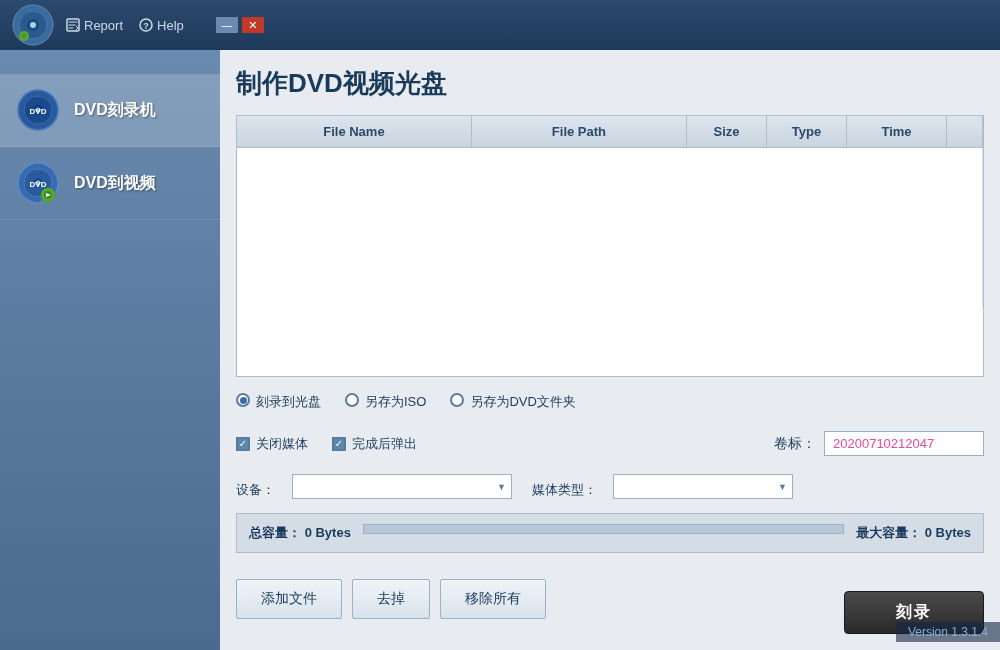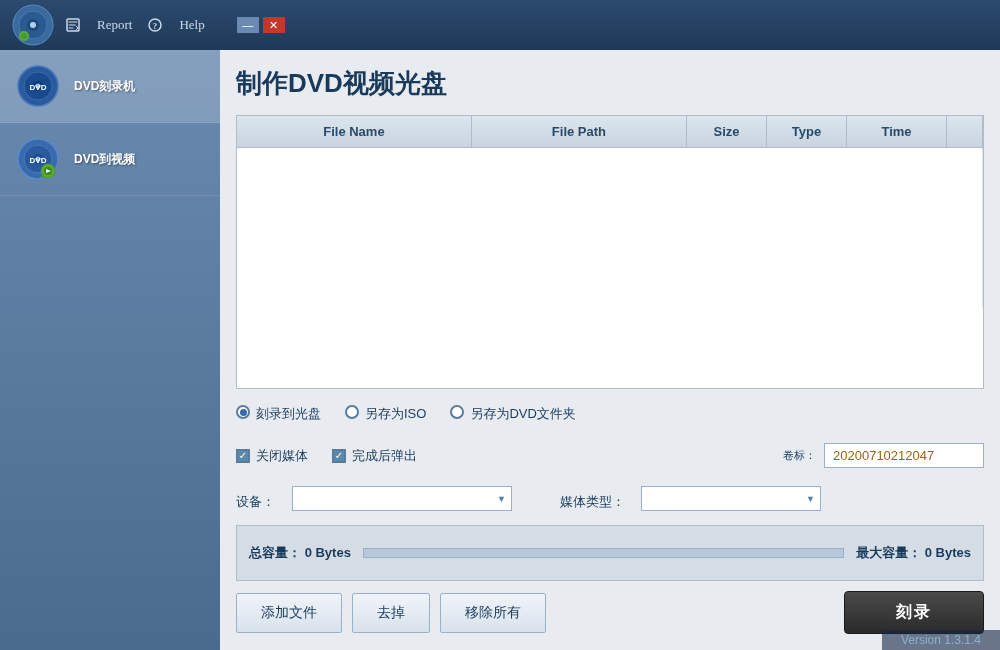--- a/index.html
+++ b/index.html
@@ -36,23 +36,22 @@
       display: flex;
       align-items: center;
       gap: 16px;
     }
     .title-bar-btn {
       color: #cdd8e8;
       font-size: 13px;
       cursor: pointer;
       display: flex;
       align-items: center;
-      gap: 17px;
+      gap: 4px;
       text-decoration: none;
-      font-family: Liberation Serif, serif;
     }
     .window-controls {
       display: flex;
       align-items: center;
       gap: 4px;
       margin-left: 16px;
     }
     .win-btn {
       width: 22px;
       height: 16px;
@@ -72,34 +71,34 @@
       display: flex;
       height: calc(650px - 50px);
     }
 
     
     .sidebar {
       width: 220px;
       background: linear-gradient(to bottom, #6a8ab0, #5a7a9e, #4a6a8e);
       display: flex;
       flex-direction: column;
-      padding-top: 0;
+      padding-top: 24px;
     }
     .sidebar-item {
       display: flex;
       align-items: center;
       padding: 14px 16px;
       cursor: pointer;
       border-bottom: 1px solid rgba(255,255,255,0.1);
       gap: 14px;
     }
     .sidebar-item.active { background: rgba(255,255,255,0.18); }
     .sidebar-label {
       color: white;
-      font-size: 12px;
+      font-size: 16px;
       font-weight: bold;
       text-shadow: 1px 1px 2px rgba(0,0,0,0.4);
       text-align: center;
     }
 
     
     .content {
       flex: 1;
       background: #e8ecf0;
       padding: 16px;
@@ -205,29 +204,29 @@
       color: #3a6aaa;
     }
     .checkbox-box.checked { background: #5a8aaa; color: white; }
     .volume-label-area {
       display: flex;
       align-items: center;
       gap: 8px;
       margin-left: auto;
     }
     .volume-label-text {
-      font-size: 11px;
+      font-size: 14px;
       color: #1a3a5c;
     }
     .volume-input {
       border: 1px solid #9ab0c8;
       background: white;
       padding: 4px 8px;
       font-size: 13px;
-      color: #a16207;
+      color: #ec4899;
       width: 160px;
       outline: none;
     }
 
     
     .device-row {
       display: flex;
       align-items: flex-end;
       gap: 16px;
       padding: 4px 0;
@@ -262,23 +261,22 @@
       transform: translateY(-50%);
       font-size: 9px;
       color: #5a7a9e;
       pointer-events: none;
     }
 
     
     .capacity-row {
       background: #d4dde6;
       border: 1px solid #b0bcc8;
-      padding: 18px 12px;
-      display: flex;
-      align-items: center;
+      padding: 10px 12px;
+      display: flex;
       justify-content: space-between;
     }
     .capacity-text {
       font-size: 13px;
       color: #1a3a5c;
       font-weight: bold;
     }
     .capacity-bar-outer {
       flex: 1;
       margin: 0 12px;
@@ -320,31 +318,32 @@
       background: linear-gradient(to bottom, #4a4a4a, #2a2a2a);
       border: 1px solid #1a1a1a;
       color: white;
       font-size: 16px;
       font-weight: bold;
       cursor: pointer;
       border-radius: 4px;
       font-family: inherit;
       min-width: 140px;
       letter-spacing: 2px;
+      margin-top: 28px;
     }
 
     
     .version-bar {
       position: absolute;
-      bottom: 0;
+      bottom: 8px;
       right: 0;
       background: rgba(20,40,70,0.6);
       color: #8ab0d0;
       font-size: 12px;
-      padding: 3px 19px;
+      padding: 3px 12px;
     }
 
     
     .dvd-icon-svg { width: 44px; height: 44px; }
   </style>
 </head>
 <body>
 
 <div class="title-bar">
 
@@ -472,21 +471,21 @@
       </div>
     </div>
 
     <div class="device-row">
       <span class="device-label">设备：</span>
       <div class="select-wrapper">
         <select class="device-select" style="width:220px">
           <option value=""></option>
         </select>
       </div>
-      <span class="device-label" style="margin-left:32px">媒体类型：</span>
+      <span class="device-label" style="margin-left:4px">媒体类型：</span>
       <div class="select-wrapper">
         <select class="device-select" style="width:180px">
           <option value=""></option>
         </select>
       </div>
     </div>
 
     <div class="capacity-row">
       <span class="capacity-text">
         <span>总容量：</span>

